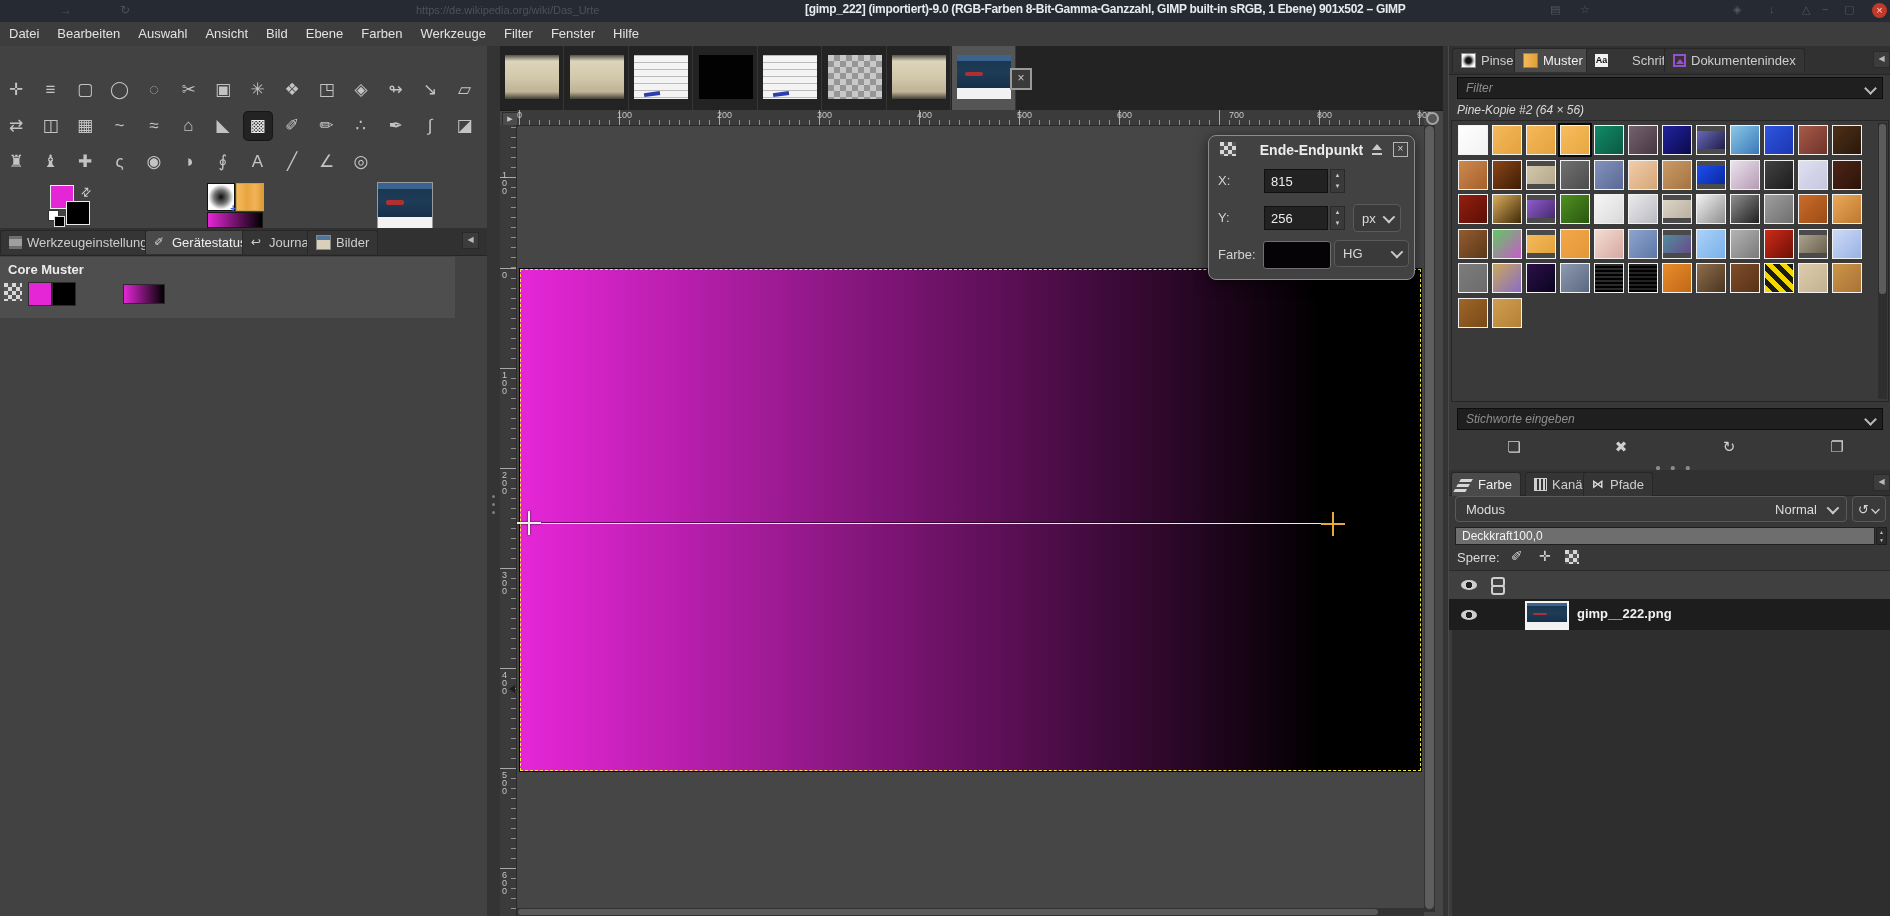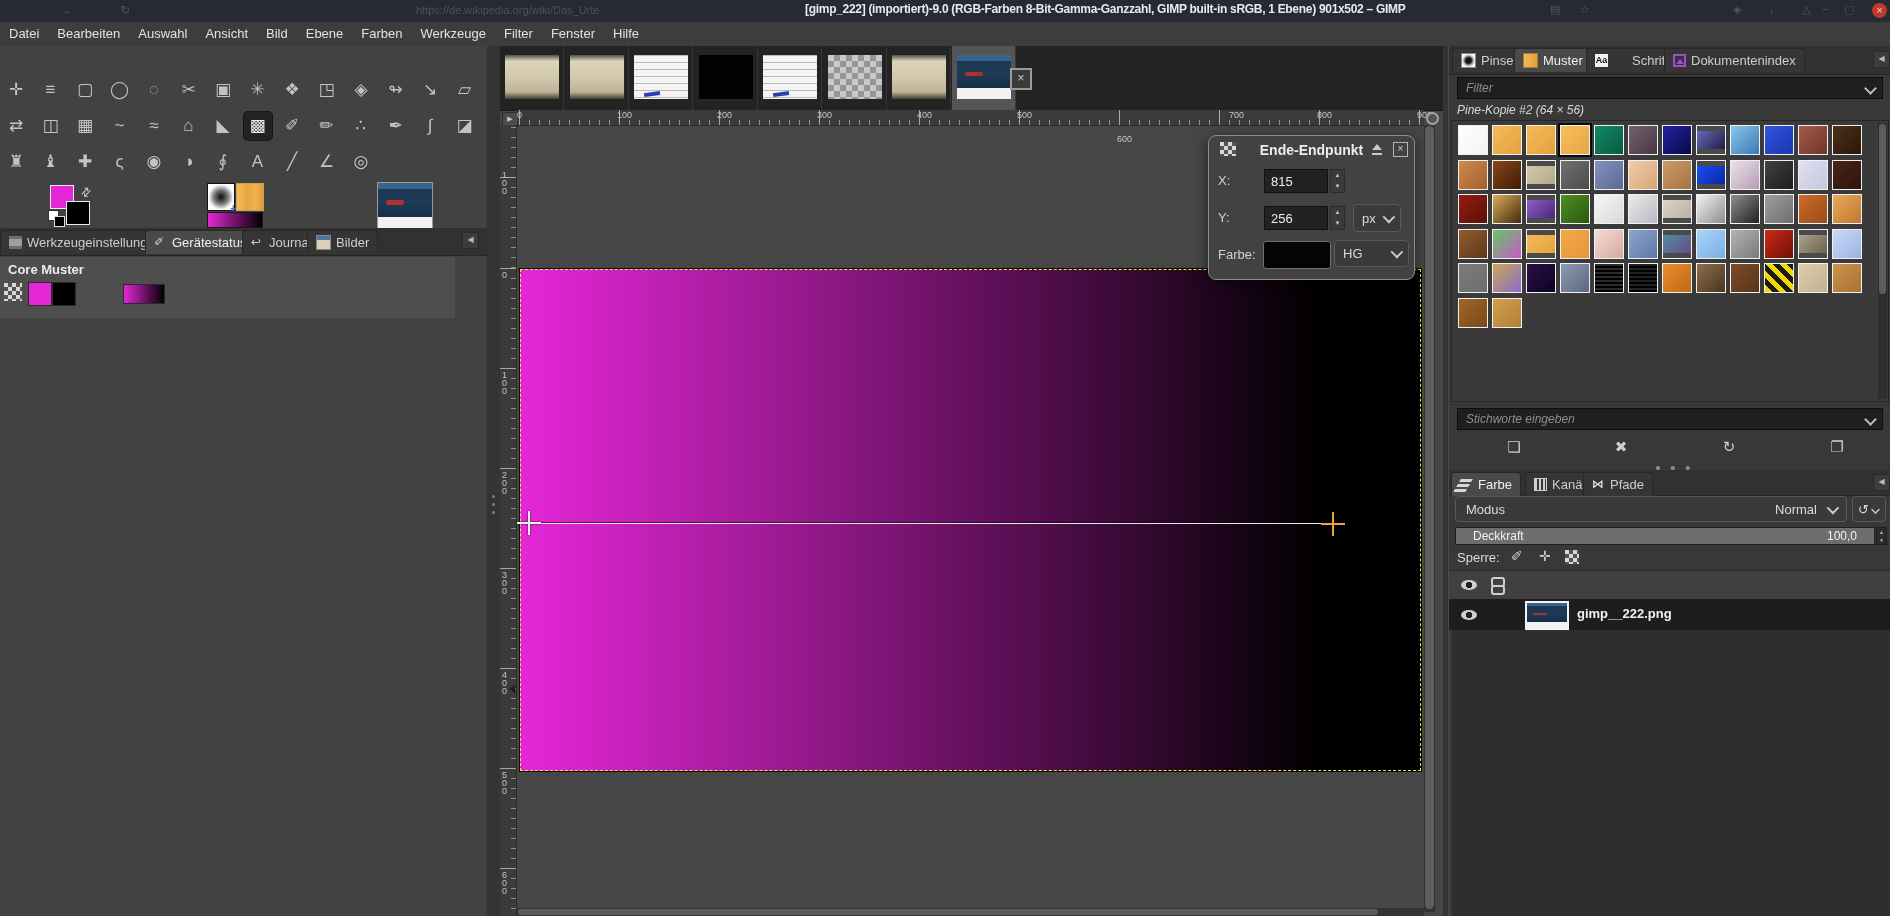--- a/index.html
+++ b/index.html
@@ -130,21 +130,21 @@
   #pattern-scroll{position:absolute;left:426px;top:2px;width:9px;height:276px;background:#2e2e2e;}
   #pattern-scroll .thumb{position:absolute;left:1px;top:1px;width:7px;height:170px;background:#5c5c5c;border-radius:3px;}
   .iconbtn{position:absolute;width:24px;height:22px;color:#cfcfcf;font-size:15px;line-height:22px;text-align:center;}
   #splitter-dots{position:absolute;left:206px;top:416px;color:#8a8a8a;font-size:10px;letter-spacing:3px;}
   #mode-box{position:absolute;left:6px;top:450px;width:392px;height:26px;background:#3a3a3a;border:1px solid #5a5a5a;border-radius:4px;box-sizing:border-box;
     display:flex;align-items:center;justify-content:space-between;padding:0 10px;font-size:13px;color:#dcdcdc;}
   #mode-box .right{display:flex;align-items:center;gap:10px;}
   #mode-reset{position:absolute;left:403px;top:450px;width:34px;height:26px;background:#3a3a3a;border:1px solid #5a5a5a;border-radius:4px;box-sizing:border-box;
     color:#d5d5d5;font-size:13px;display:flex;align-items:center;justify-content:center;gap:2px;}
   #opacity-bar{position:absolute;left:6px;top:481px;width:420px;height:18px;background:#6e6e6e;border:1px solid #1f1f1f;box-sizing:border-box;
-    display:flex;align-items:center;justify-content:space-between;padding:0 17px;font-size:12px;color:#f2f2f2;}
+    display:flex;align-items:center;padding:0 6px;font-size:12px;color:#f2f2f2;}
   #opacity-spin{position:absolute;left:427px;top:481px;width:11px;height:18px;background:#2c2c2c;border:1px solid #1f1f1f;box-sizing:border-box;}
   #opacity-spin span{display:block;height:8px;font-size:5px;line-height:8px;text-align:center;color:#bbb;}
   #lock-row{position:absolute;left:8px;top:504px;font-size:13px;color:#dcdcdc;}
   .lock-ic{position:absolute;top:502px;color:#cfcfcf;font-size:14px;}
   #lock-alpha{position:absolute;left:116px;top:504px;width:14px;height:14px;}
   #layers-header{position:absolute;left:0;top:524px;width:442px;height:28px;background:#404040;border-top:1px solid #2a2a2a;border-bottom:1px solid #1c1c1c;}
   .eye{position:absolute;width:16px;height:10px;border-radius:50%;background:radial-gradient(circle at 50% 50%,#202020 0 3px,#cfcfcf 3px);}
   .chain{position:absolute;width:10px;height:6px;border:2px solid #cfcfcf;border-radius:3px;}
   .chain::after{content:"";position:absolute;left:-2px;top:6px;width:10px;height:6px;border:2px solid #cfcfcf;border-radius:3px;}
   #layer-row{position:absolute;left:0;top:553px;width:442px;height:31px;background:#1d1d1d;}
@@ -294,21 +294,21 @@
         <div id="strip-close">×</div>
       </div>
     <div id="ruler-corner">▶</div>
     <div id="hruler">
         <span class="hlab" style="left: 0px;">0</span>
         <span class="hlab" style="left: 100px;">100</span>
         <span class="hlab" style="left: 200px;">200</span>
         <span class="hlab" style="left: 300px;">300</span>
         <span class="hlab" style="left: 400px;">400</span>
         <span class="hlab" style="left: 500px;">500</span>
-        <span class="hlab" style="left: 600px; margin-top: 24px;">600</span>
+        <span class="hlab" style="left: 600px;">600</span>
         <span class="hlab" style="left: 700px; margin-left: 12px;">700</span>
         <span class="hlab" style="left: 800px;">800</span>
         <span class="hlab" style="left: 900px;">900</span>
       </div>
     <div id="vruler">
       <div id="ruler-pointer"></div>
     <span class="vlab" style="top: 46px;">1
 0
 0</span>
         <span class="vlab" style="top: 146px;">0</span>

